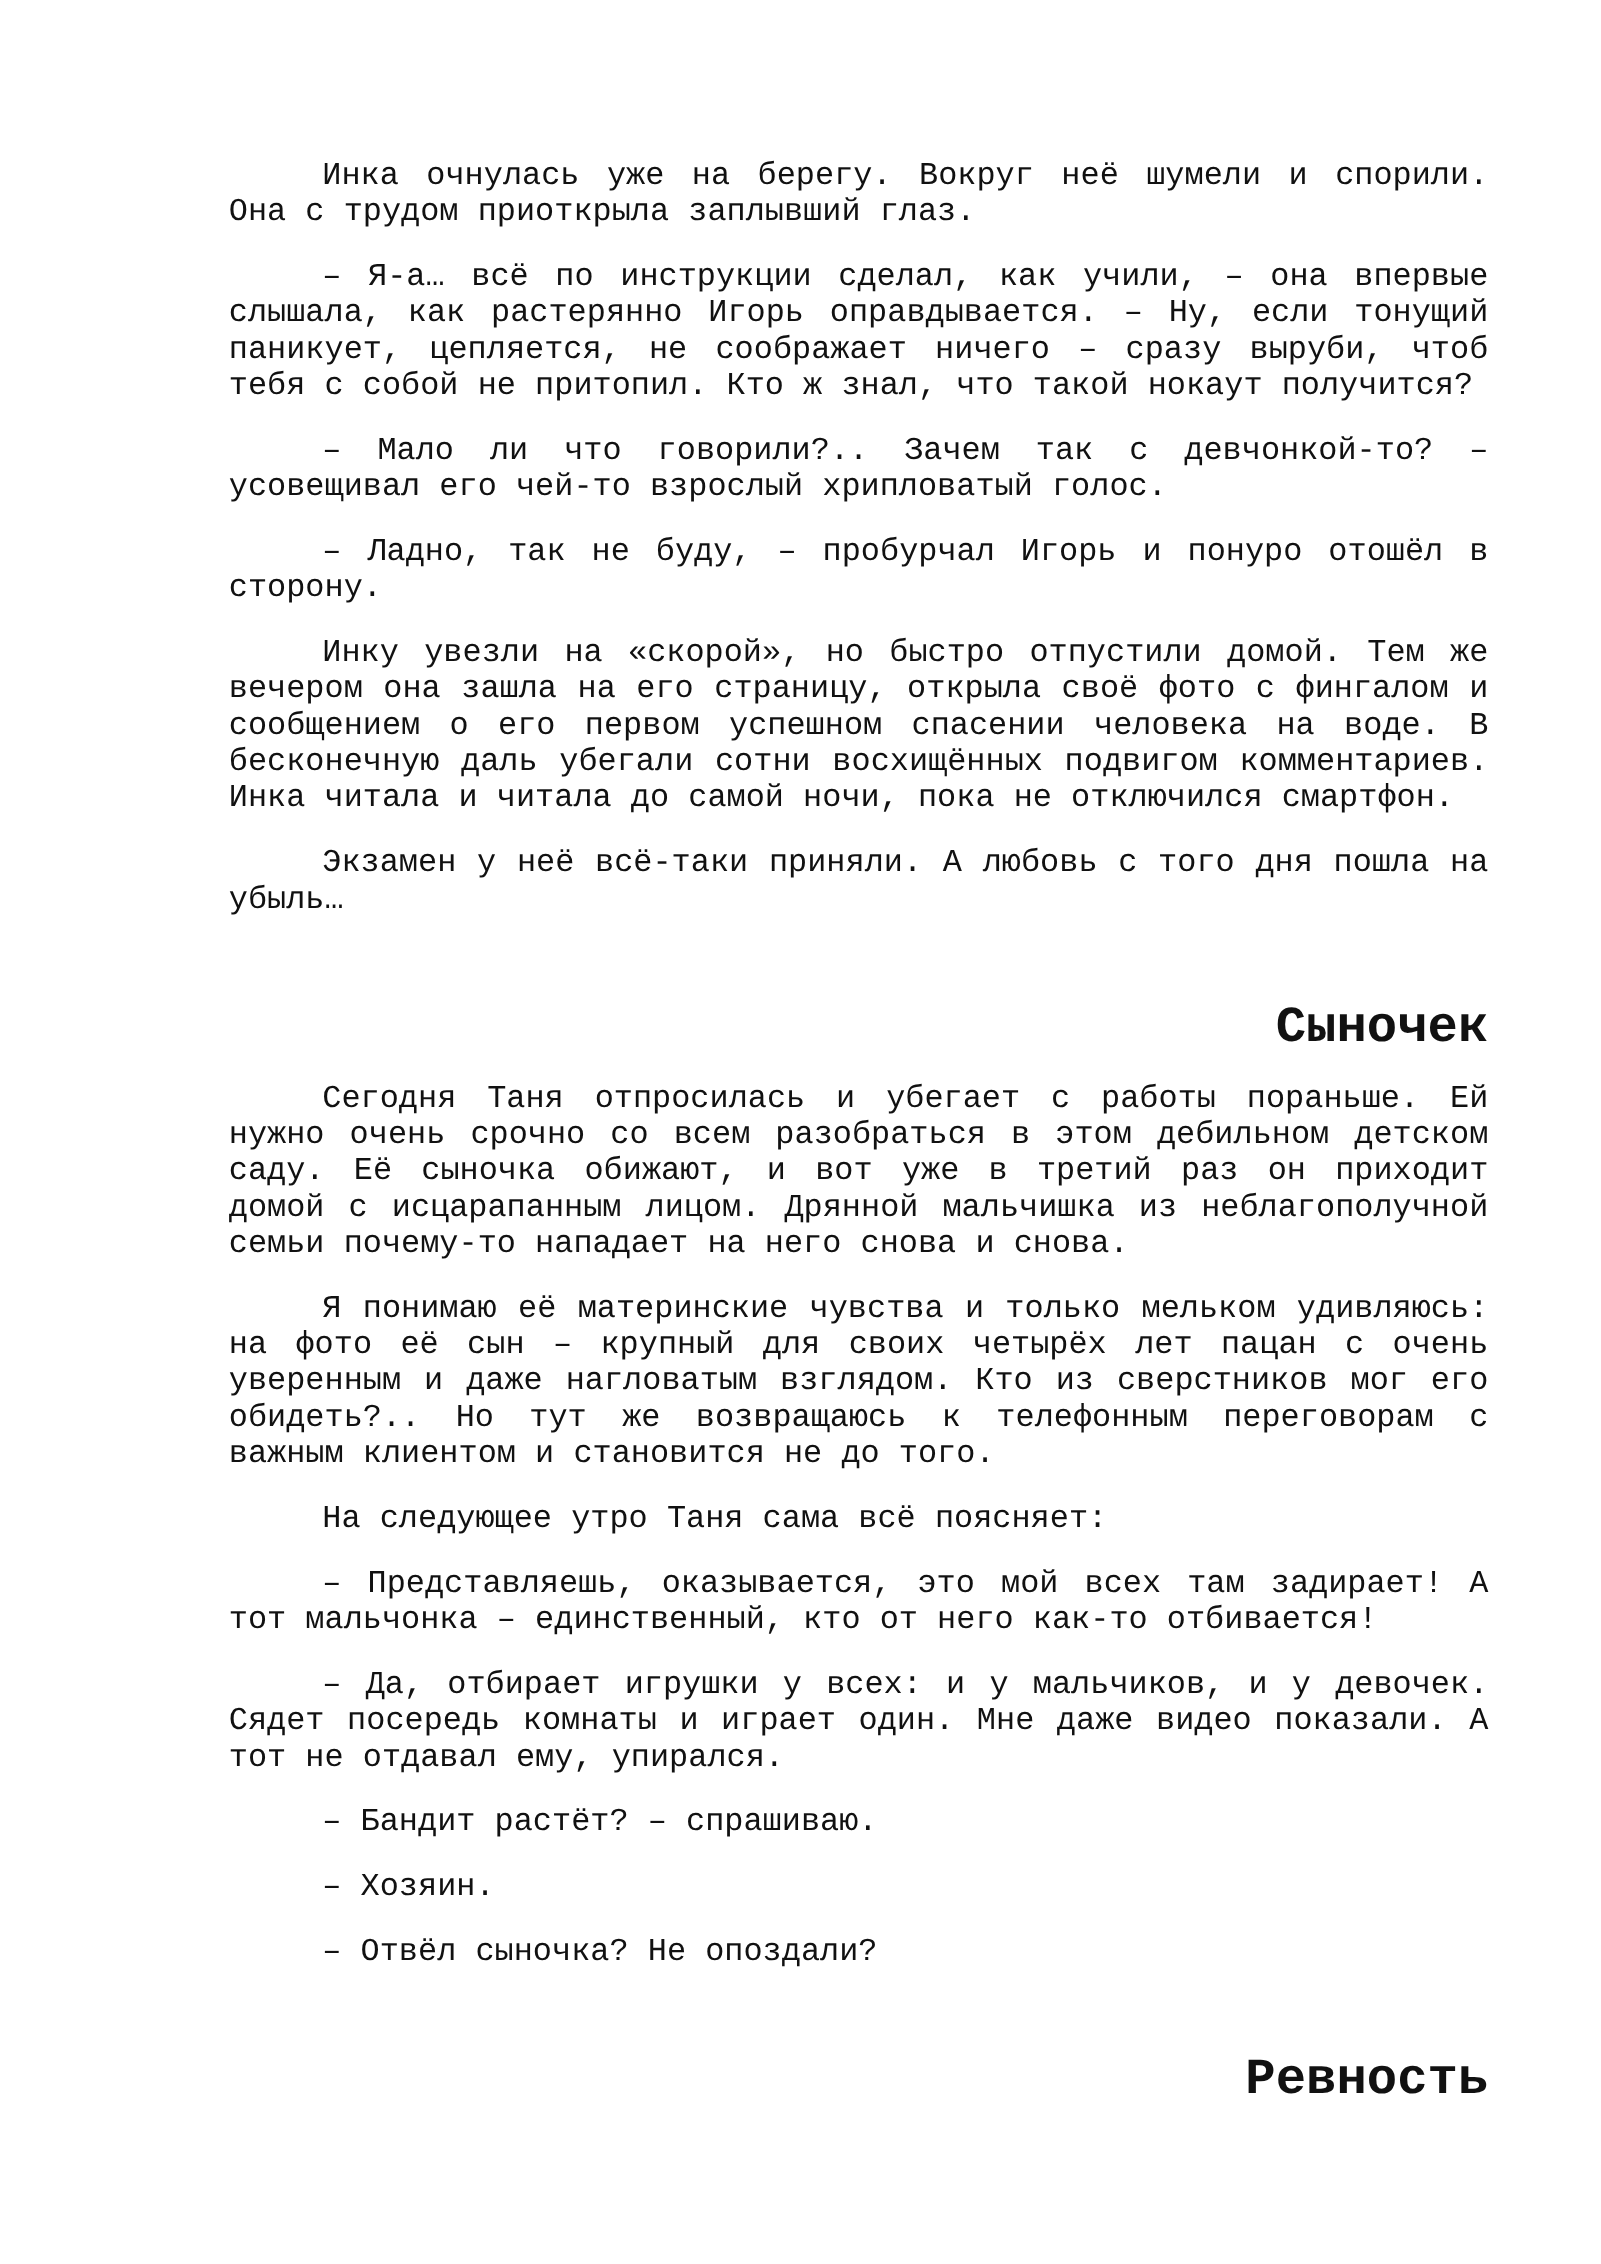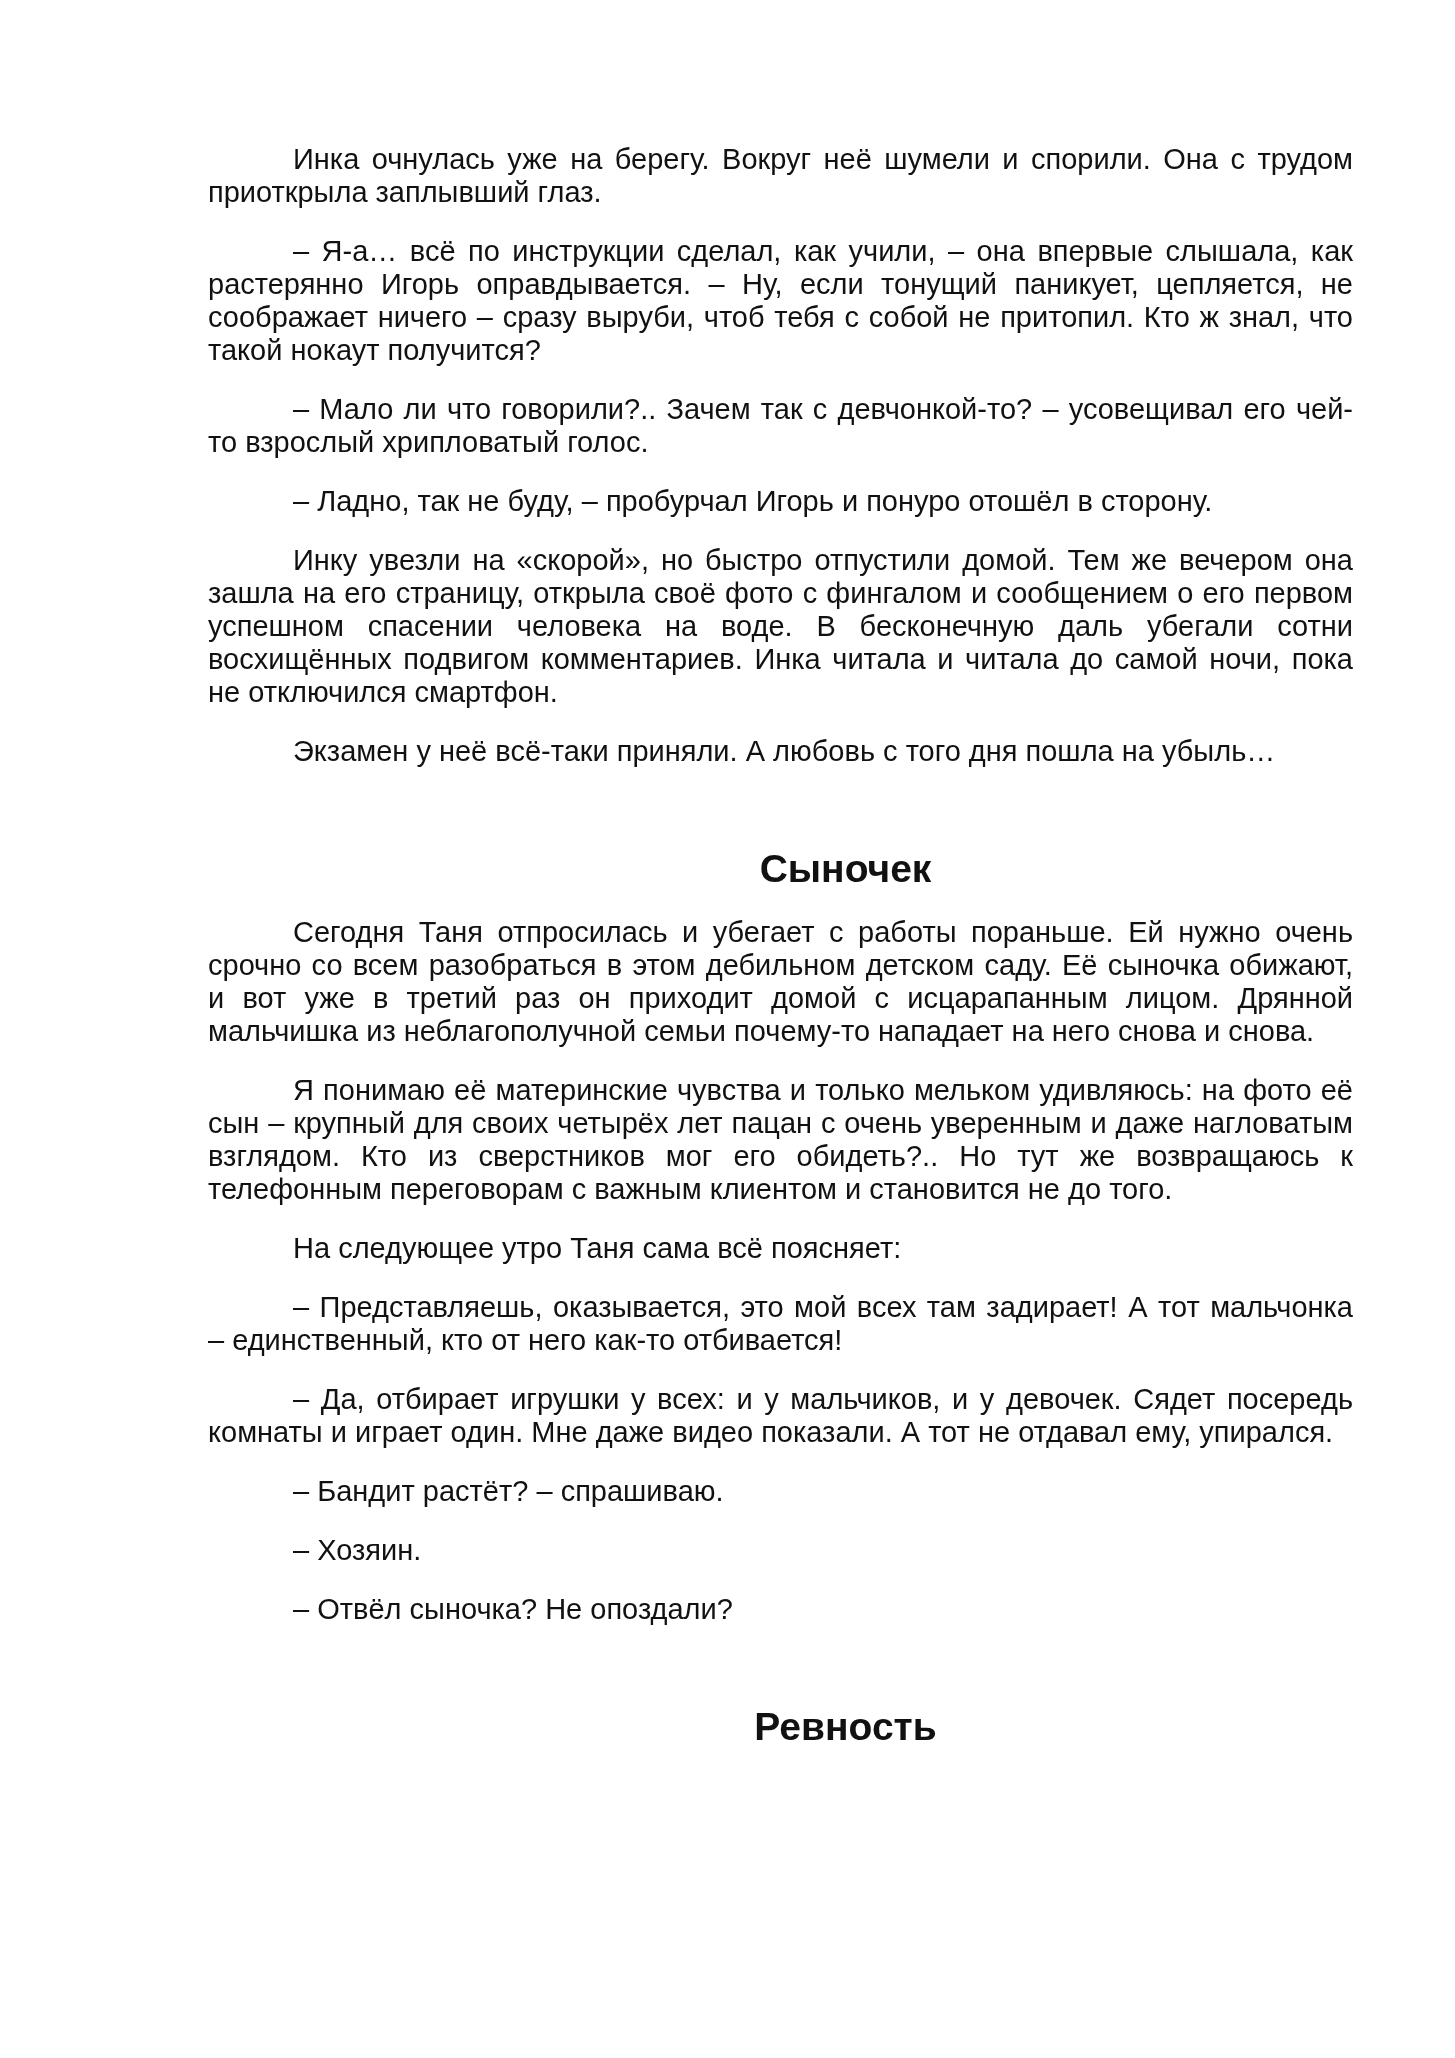--- a/index.html
+++ b/index.html
@@ -12,34 +12,34 @@
     height: 2058px;
     overflow: hidden;
   }
   .page {
     box-sizing: border-box;
     width: 1455px;
     height: 2058px;
     padding: 143px 102px 0 208px;
     background: #ffffff;
     color: #111111;
-    font-family: Liberation Sans, sans-serif;
+    font-family: Liberation Mono, monospace;
     font-size: 29px;
     line-height: 33px;
   }
   .para {
     margin: 0 0 26px 0;
     text-indent: 85px;
     text-align: justify;
   }
   .heading {
-    font-size: 39px;
+    font-size: 46px;
     line-height: 45px;
     font-weight: bold;
-    text-align: center;
+    text-align: right;
     padding-left: 130px;
     margin: 78px 0 25px 0;
   }
 </style>
 </head>
 <body>
 
 <div class="page">
 
   <p class="para">Инка очнулась уже на берегу. Вокруг неё шумели и спорили. Она с трудом приоткрыла заплывший глаз.</p>

